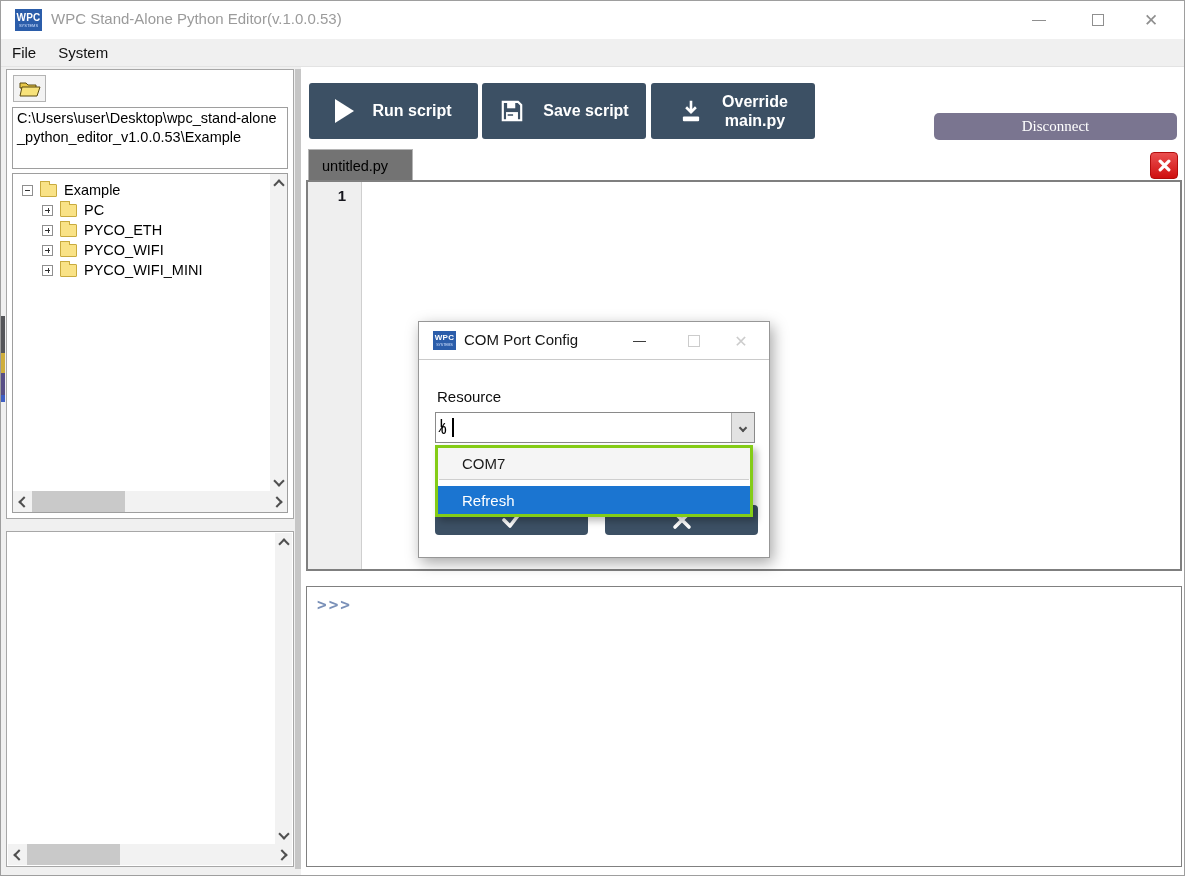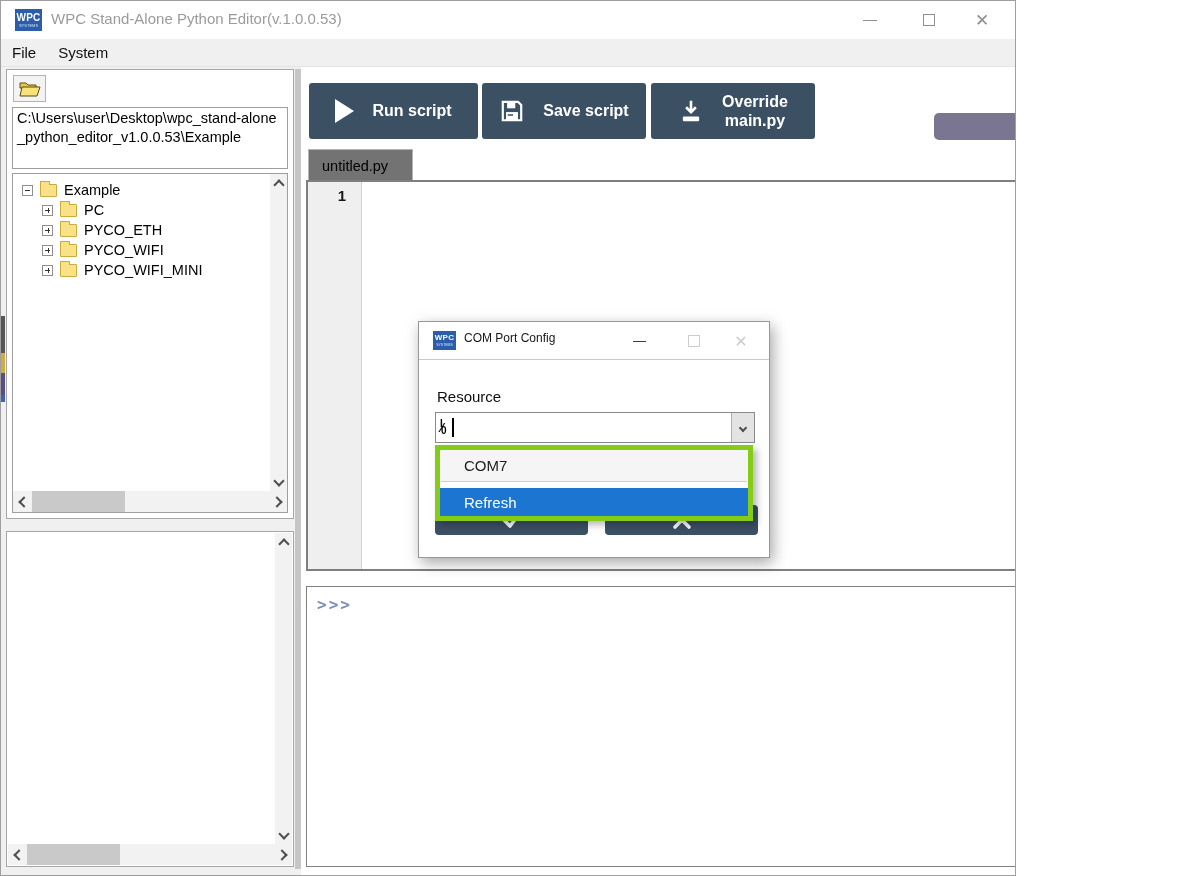--- a/index.html
+++ b/index.html
@@ -1,17 +1,17 @@
 <!DOCTYPE html>
 <html><head>
 <meta charset="utf-8">
 <style>
   * { margin:0; padding:0; box-sizing:border-box; }
   html,body { width:1185px; height:876px; font-family:"Liberation Sans", sans-serif; background:#fff; }
-  .window { position:relative; width:1016px; height:876px; background:#f0f0f0; border:1px solid #9e9e9e; overflow:hidden; }
+  .window { position:relative; width:1185px; height:876px; background:#f0f0f0; border:1px solid #9e9e9e; overflow:hidden; }
 
   
   .titlebar { position:absolute; left:0; top:0; width:100%; height:38px; background:#fff; }
   .wpc-logo { position:absolute; left:14px; top:8px; width:27px; height:22px; background:#2b5daa; color:#fff;
               display:flex; flex-direction:column; align-items:center; justify-content:center; }
   .wpc-logo .wl-main { font-size:10px; font-weight:bold; line-height:10px; letter-spacing:.2px;}
   .wpc-logo .wl-sub { font-size:4px; color:#cfe0ff; line-height:5px; }
   .title-text { position:absolute; left:50px; top:9px; font-size:15px; color:#9b9b9b; }
   .winctl { position:absolute; top:0; height:38px; width:46px; display:flex; align-items:center; justify-content:center; }
   .ctl-min { right:122px; } .ctl-max { right:63px; } .ctl-close { right:10px; }
@@ -70,37 +70,37 @@
   .gutter { width:54px; background:#efefef; border-right:1px solid #cfcfcf; text-align:right; padding:5px 15px 0 0; font-size:15px; font-weight:bold; color:#16161d; }
   .code-area { flex:1; }
   .console { position:absolute; left:305px; top:585px; width:876px; height:281px; border:1px solid #808080; background:#fff; }
   .prompt { padding:8px 0 0 10px; font-family:"DejaVu Sans Mono", monospace; font-size:16px; font-weight:bold; color:#7a90b8; letter-spacing:2px; }
 
   
   .dialog { position:absolute; left:417px; top:320px; width:352px; height:237px; background:#fff; border:1px solid #979797; box-shadow:3px 5px 14px rgba(0,0,0,.35); z-index:50; }
   .dlg-titlebar { position:relative; height:38px; border-bottom:1px solid #cacaca; background:#fff; }
   .dlg-logo { position:absolute; left:14px; top:9px; width:23px; height:19px; }
   .dlg-logo .wl-main { font-size:8px; } .dlg-logo .wl-sub { font-size:3.5px; }
-  .dlg-title { position:absolute; left:45px; top:9px; font-size:12px; color:#161616; }
+  .dlg-title { position:absolute; left:45px; top:9px; font-size:15px; color:#161616; }
   .dlg-ctl { position:absolute; top:0; width:40px; height:38px; display:flex; align-items:center; justify-content:center; }
   .dc-min { right:110px; } .dc-max { right:55px; } .dc-close { right:8px; }
   .dlg-glyph-min { width:13px; border-top:1.7px solid #3d3d3d; }
   .dlg-glyph-max { width:12px; height:12px; border:1.4px solid #ccc; }
   .dlg-glyph-x { font-size:16px; color:#ccc; }
   .dlg-label { position:absolute; left:18px; top:66px; font-size:15px; color:#0d0d0d; }
   .combo { position:absolute; left:16px; top:90px; width:320px; height:31px; border:1px solid #8a8a8a; background:#fff; display:flex; align-items:center; }
   .combo-text { display:flex; align-items:center; padding-left:4px; flex:1; }
   .frac { font-weight:bold; color:#000; display:inline-flex; align-items:center; }
   .fr-top { font-size:10px; position:relative; top:-4px; }
   .fr-slash { font-size:13px; margin:0 -2px; }
   .fr-bottom { font-size:10px; position:relative; top:3px; }
   .caret { width:2px; height:19px; background:#000; margin-left:5px; }
   .combo-arrow { width:23px; height:29px; background:#e3e3e3; border-left:1px solid #aeaeae; display:flex; align-items:center; justify-content:center; }
   .combo-arrow .chev { width:6px; height:6px; border-color:#4f4f4f; }
-  .dropdown { position:absolute; left:16px; top:123px; width:318px; background:#fff; border:5px solid #84cc16; box-shadow:4px 4px 7px rgba(0,0,0,.28); z-index:30; }
+  .dropdown { position:absolute; left:16px; top:123px; width:318px; background:#fff; border:3px solid #84cc16; box-shadow:4px 4px 7px rgba(0,0,0,.28); z-index:30; }
   .dd-item { height:31px; display:flex; align-items:center; padding-left:24px; font-size:15px; }
   .dd-plain { background:#f5f5f5; color:#1c1c1c; }
   .dd-sep { height:1px; background:#cfcfcf; margin:0 1px; }
   .dd-gap { height:6px; background:#fff; }
   .dd-hl { height:28px; background:#1b75d1; color:#fff; }
   .dlg-btn { position:absolute; top:183px; height:30px; background:#3c5064; border:none; border-radius:4px; display:flex; align-items:center; justify-content:center; z-index:10; }
   .dlg-ok { left:16px; width:153px; } .dlg-cancel { left:186px; width:153px; }
 
   
   .sliver { position:absolute; left:0; width:4px; z-index:60; }

